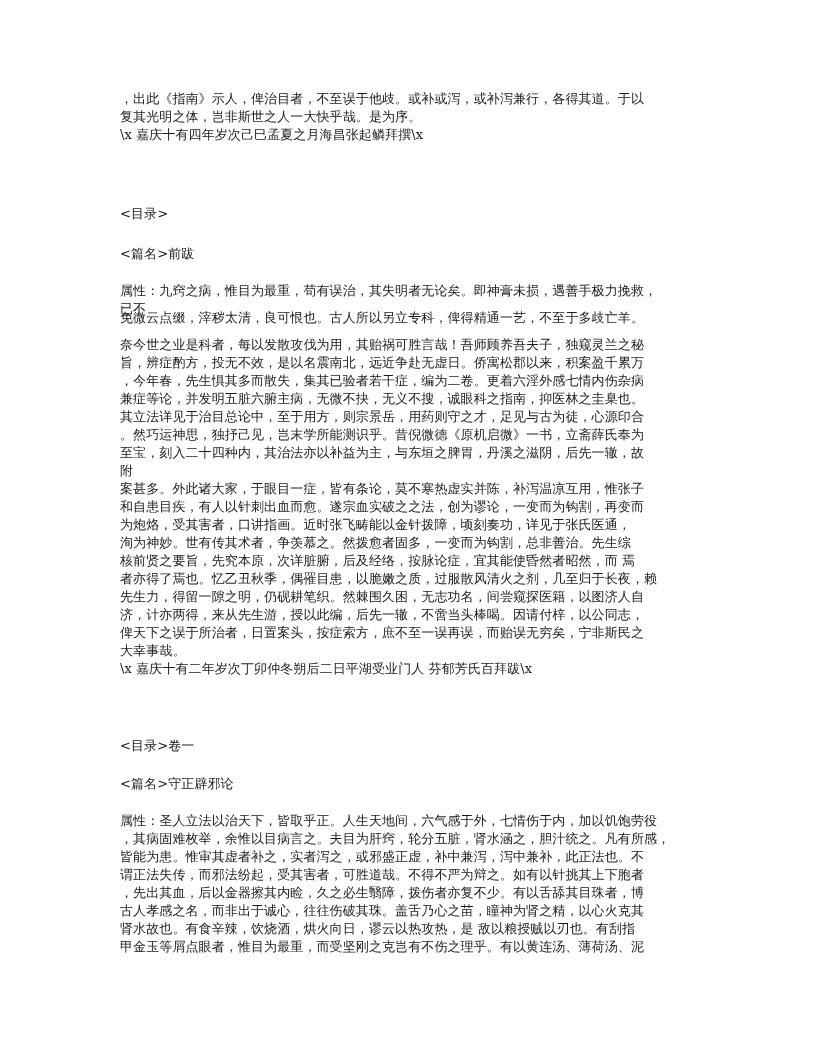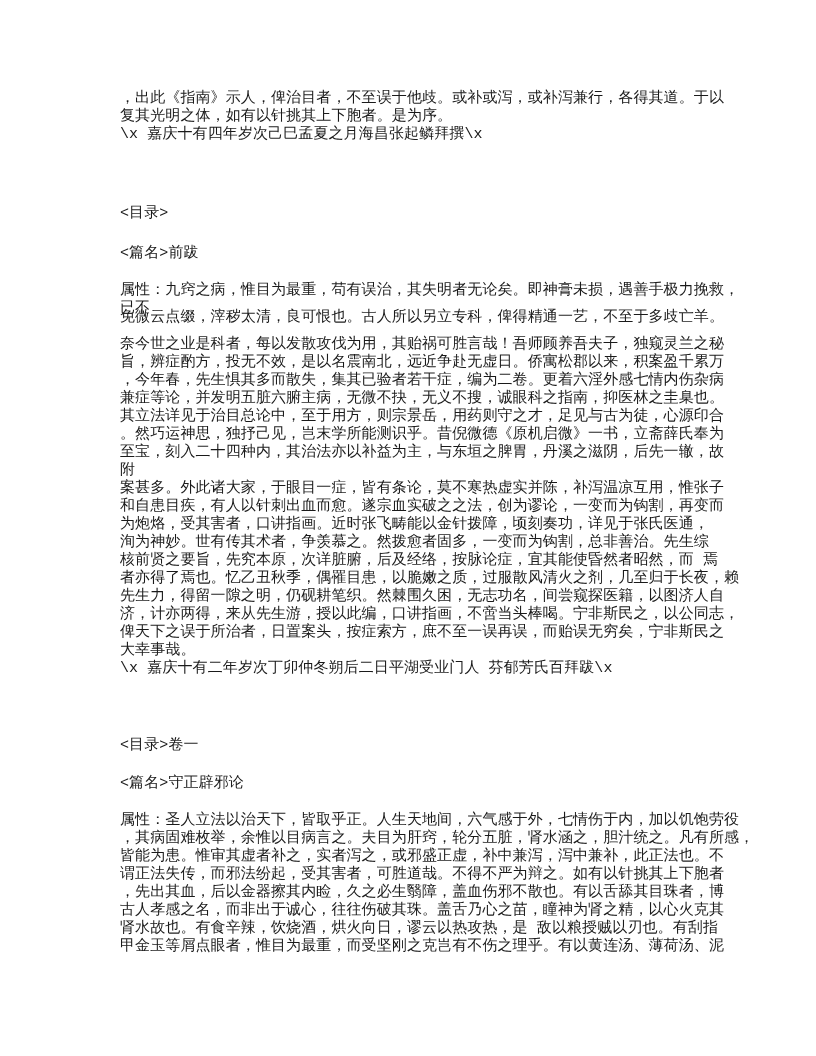--- a/index.html
+++ b/index.html
@@ -18,34 +18,33 @@
     .page {
       position: absolute;
       left: 120px;
       top: 0;
       width: 580px;
     }
     .line {
       position: absolute;
       left: 0;
       white-space: nowrap;
-      font-size: 15px;
+      font-size: 13px;
       line-height: 18px;
       height: 18px;
       letter-spacing: 0.1px;
-      font-family: Liberation Mono, monospace;
     }
   </style>
 </head>
 <body>
 
 <div class="page">
 
   <div class="line" style="top:90px">，出此《指南》示人，俾治目者，不至误于他歧。或补或泻，或补泻兼行，各得其道。于以</div>
-  <div class="line" style="top:108px">复其光明之体，如有以针挑其上下胞者。是为序。</div>
+  <div class="line" style="top:108px">复其光明之体，岂非斯世之人一大快乎哉。是为序。</div>
   <div class="line" style="top:126px">\x 嘉庆十有四年岁次己巳孟夏之月海昌张起鳞拜撰\x</div>
 
   <div class="line" style="top:205px">&lt;目录&gt;</div>
   <div class="line" style="top:245px">&lt;篇名&gt;前跋</div>
 
   <div class="line" style="top:282px">属性：九窍之病，惟目为最重，苟有误治，其失明者无论矣。即神膏未损，遇善手极力挽救，</div>
   <div class="line" style="top:300px">已不</div>
   <div class="line" style="top:309px">免微云点缀，滓秽太清，良可恨也。古人所以另立专科，俾得精通一艺，不至于多歧亡羊。</div>
   <div class="line" style="top:336px">奈今世之业是科者，每以发散攻伐为用，其贻祸可胜言哉！吾师顾养吾夫子，独窥灵兰之秘</div>
   <div class="line" style="top:354px">旨，辨症酌方，投无不效，是以名震南北，远近争赴无虚日。侨寓松郡以来，积案盈千累万</div>
@@ -55,29 +54,29 @@
   <div class="line" style="top:426px">。然巧运神思，独抒己见，岂末学所能测识乎。昔倪微德《原机启微》一书，立斋薛氏奉为</div>
   <div class="line" style="top:444px">至宝，刻入二十四种内，其治法亦以补益为主，与东垣之脾胃，丹溪之滋阴，后先一辙，故</div>
   <div class="line" style="top:462px">附</div>
   <div class="line" style="top:480px">案甚多。外此诸大家，于眼目一症，皆有条论，莫不寒热虚实并陈，补泻温凉互用，惟张子</div>
   <div class="line" style="top:498px">和自患目疾，有人以针刺出血而愈。遂宗血实破之之法，创为谬论，一变而为钩割，再变而</div>
   <div class="line" style="top:516px">为炮烙，受其害者，口讲指画。近时张飞畴能以金针拨障，顷刻奏功，详见于张氏医通，</div>
   <div class="line" style="top:534px">洵为神妙。世有传其术者，争羡慕之。然拨愈者固多，一变而为钩割，总非善治。先生综</div>
   <div class="line" style="top:552px">核前贤之要旨，先究本原，次详脏腑，后及经络，按脉论症，宜其能使昏然者昭然，而 焉</div>
   <div class="line" style="top:570px">者亦得了焉也。忆乙丑秋季，偶罹目患，以脆嫩之质，过服散风清火之剂，几至归于长夜，赖</div>
   <div class="line" style="top:588px">先生力，得留一隙之明，仍砚耕笔织。然棘围久困，无志功名，间尝窥探医籍，以图济人自</div>
-  <div class="line" style="top:606px">济，计亦两得，来从先生游，授以此编，口讲指画，不啻当头棒喝。宁非斯民之，以公同志，</div>
+  <div class="line" style="top:606px">济，计亦两得，来从先生游，授以此编，后先一辙，不啻当头棒喝。因请付梓，以公同志，</div>
   <div class="line" style="top:624px">俾天下之误于所治者，日置案头，按症索方，庶不至一误再误，而贻误无穷矣，宁非斯民之</div>
   <div class="line" style="top:642px">大幸事哉。</div>
   <div class="line" style="top:660px">\x 嘉庆十有二年岁次丁卯仲冬朔后二日平湖受业门人 芬郁芳氏百拜跋\x</div>
 
   <div class="line" style="top:737px">&lt;目录&gt;卷一</div>
   <div class="line" style="top:775px">&lt;篇名&gt;守正辟邪论</div>
 
   <div class="line" style="top:812px">属性：圣人立法以治天下，皆取乎正。人生天地间，六气感于外，七情伤于内，加以饥饱劳役</div>
   <div class="line" style="top:830px">，其病固难枚举，余惟以目病言之。夫目为肝窍，轮分五脏，肾水涵之，胆汁统之。凡有所感，</div>
   <div class="line" style="top:848px">皆能为患。惟审其虚者补之，实者泻之，或邪盛正虚，补中兼泻，泻中兼补，此正法也。不</div>
   <div class="line" style="top:866px">谓正法失传，而邪法纷起，受其害者，可胜道哉。不得不严为辩之。如有以针挑其上下胞者</div>
-  <div class="line" style="top:884px">，先出其血，后以金器擦其内睑，久之必生翳障，盖血伤邪不散也。有以舌舔其目珠者，博</div>
+  <div class="line" style="top:884px">，先出其血，后以金器擦其内睑，久之必生翳障，拨伤者亦复不少。有以舌舔其目珠者，博</div>
   <div class="line" style="top:902px">古人孝感之名，而非出于诚心，往往伤破其珠。盖舌乃心之苗，瞳神为肾之精，以心火克其</div>
   <div class="line" style="top:920px">肾水故也。有食辛辣，饮烧酒，烘火向日，谬云以热攻热，是 敌以粮授贼以刃也。有刮指</div>
   <div class="line" style="top:938px">甲金玉等屑点眼者，惟目为最重，而受坚刚之克岂有不伤之理乎。有以黄连汤、薄荷汤、泥</div>
 </div>
 
 </body></html>

